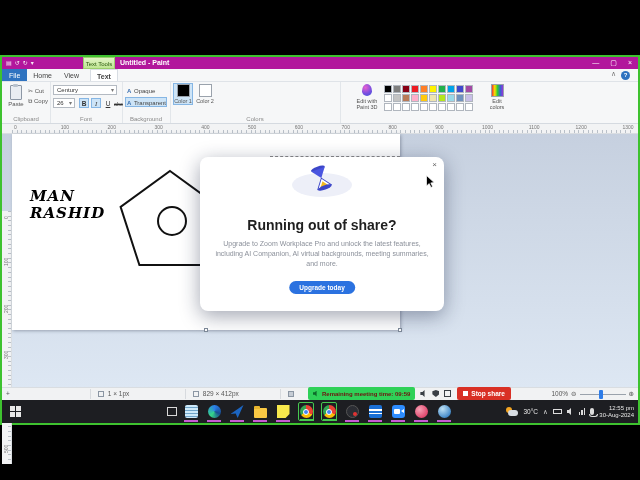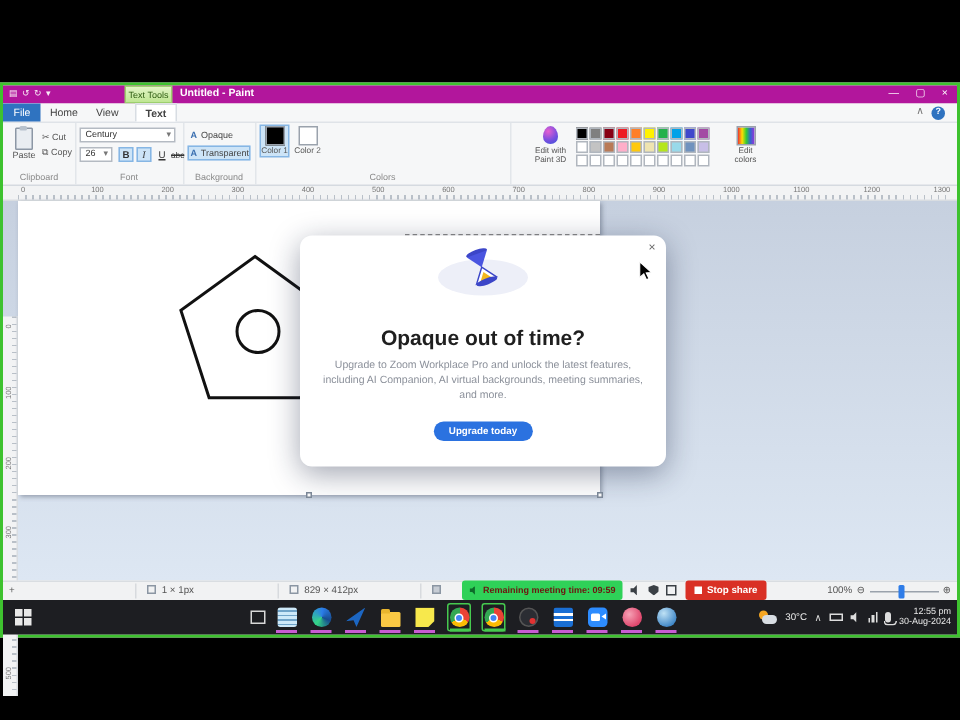--- a/index.html
+++ b/index.html
@@ -321,20 +321,24 @@
       <div class="vruler" id="vruler">
           <div class="ticks"></div>
           <span class="vnum" style="top: 8px;">0</span>
           <span class="vnum" style="top: 54.8px;">100</span>
           <span class="vnum" style="top: 101.6px;">200</span>
           <span class="vnum" style="top: 148.4px;">300</span>
           <span class="vnum" style="top: 195.2px;">400</span>
           <span class="vnum" style="top: 242px;">500</span>
         </div>
       <div class="canvas">
+        <div class="cantext">
+          <div>MAN</div>
+          <div>RASHID</div>
+        </div>
         <svg width="388" height="196" style="position:absolute;left:0;top:0;">
           <polygon points="158,37 207.4,72.9 188.6,131.1 127.4,131.1 108.6,72.9" fill="none" stroke="#111" stroke-width="2"></polygon>
           <circle cx="160" cy="87" r="14" fill="none" stroke="#111" stroke-width="2"></circle>
         </svg>
         <div class="dashline"></div>
       </div>
       <div class="handle" style="left:396px;top:95px;"></div>
       <div class="handle" style="left:202px;top:194px;"></div>
       <div class="handle" style="left:396px;top:194px;"></div>
     </div>
@@ -344,21 +348,21 @@
       <div class="blob"></div>
       <div class="hourglass">
         <svg width="24" height="26" viewBox="0 0 20 22">
           <ellipse cx="10" cy="2.5" rx="6.2" ry="1.8" fill="#3c46c8"></ellipse>
           <path d="M4,3 L10,11 L16,3 Z" fill="#4a55e0"></path>
           <path d="M4,19 L10,11 L16,19 Z" fill="#ffffff" stroke="#3c46c8" stroke-width="0.8"></path>
           <path d="M6.2,19 L10,13.8 L13.8,19 Z" fill="#f3b71d"></path>
           <ellipse cx="10" cy="19.5" rx="6.2" ry="1.8" fill="#3c46c8"></ellipse>
         </svg>
       </div>
-      <div class="dlg-title">Opaque out of time?</div>
+      <div class="dlg-title">Running out of share?</div>
       <div class="dlg-body">Upgrade to Zoom Workplace Pro and unlock the latest features, including AI Companion,  AI virtual backgrounds, meeting summaries, and more.</div>
       <button class="dlg-btn">Upgrade today</button>
     </div>
 
     <div class="cursor">
       <svg width="9" height="13" viewBox="0 0 9 13">
         <polygon points="0.5,0.5 0.5,11 3.2,8.6 5,12.4 6.6,11.6 4.8,7.9 8.2,7.6" fill="#000" stroke="#fff" stroke-width="0.7"></polygon>
       </svg>
     </div>
 

